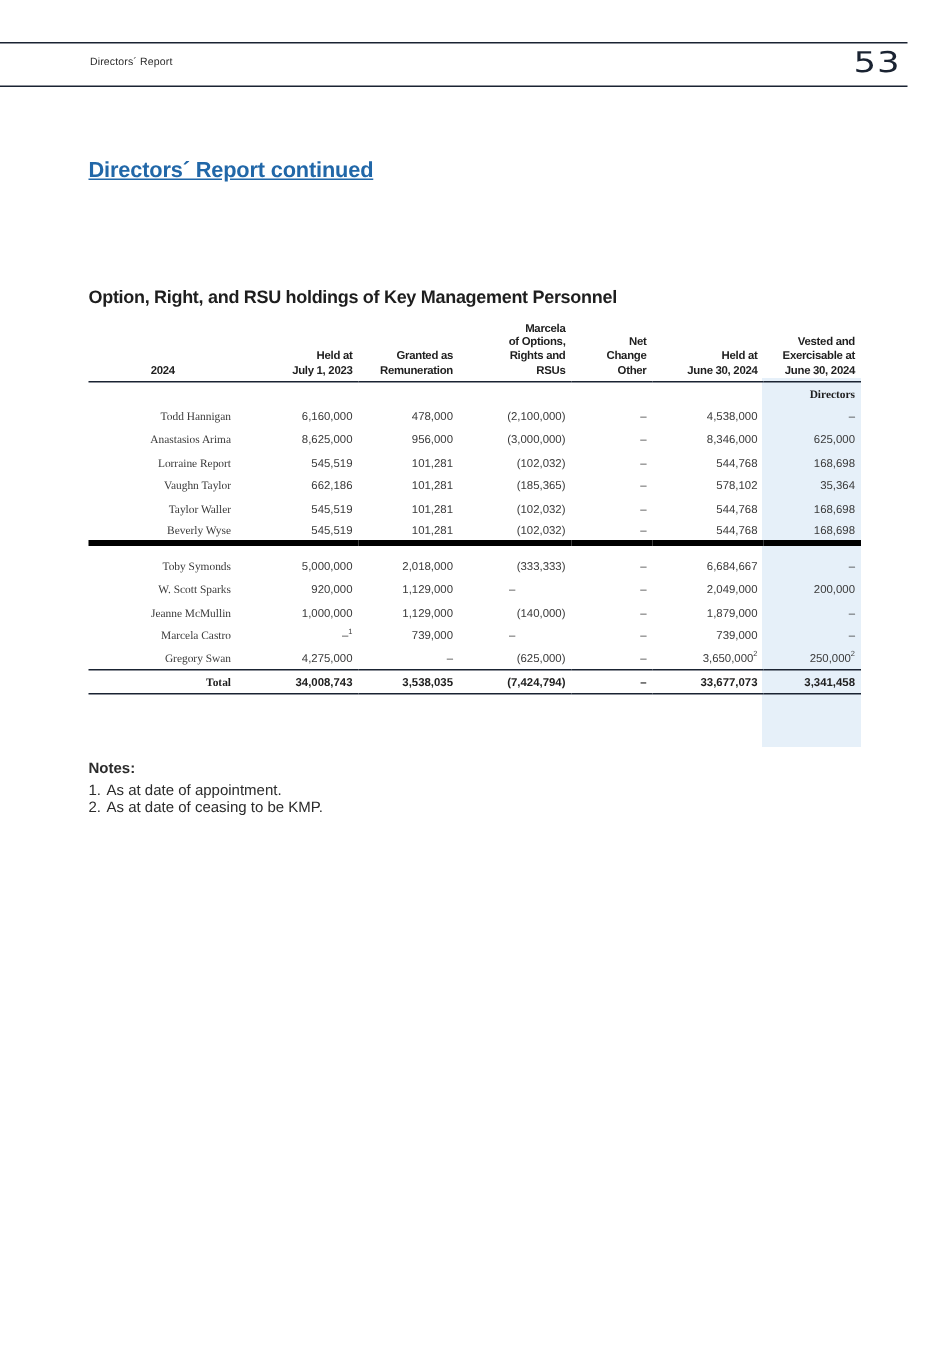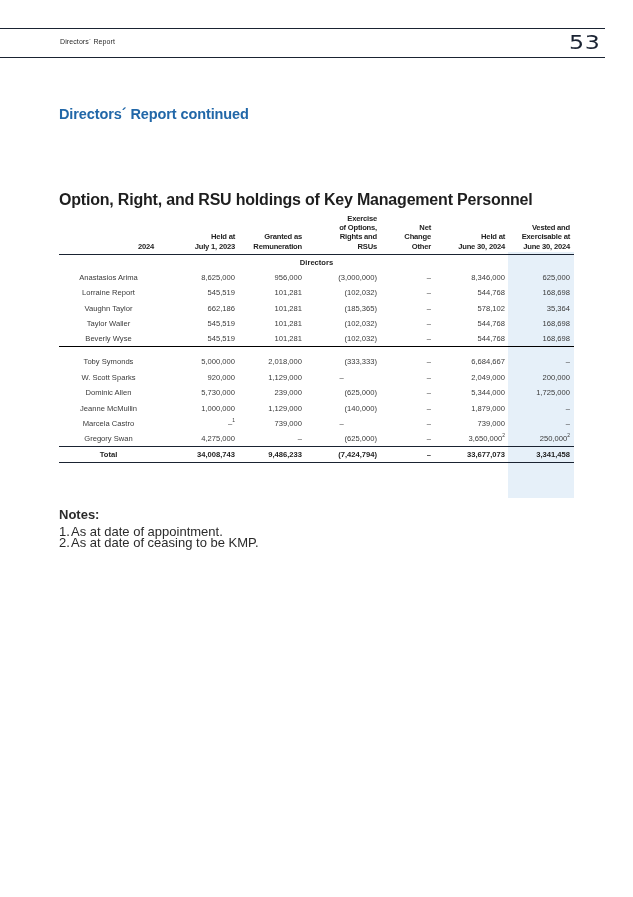--- a/index.html
+++ b/index.html
@@ -4,43 +4,43 @@
 <style>
   * { box-sizing: border-box; margin: 0; padding: 0; }
   html, body { width: 633px; height: 897px; background: #ffffff; overflow: hidden; }
   body { font-family: "Liberation Sans", "DejaVu Sans", sans-serif; color: #2b2b2b; position: relative; }
 
   .header-rule-top { position: absolute; left: 0; top: 28px; width: 605px; height: 1px; background: #1a2332; }
   .header-rule-bottom { position: absolute; left: 0; top: 57px; width: 605px; height: 1px; background: #1a2332; }
   .header-label { position: absolute; left: 60px; top: 38px; font-size: 7px; color: #2b2b2b; letter-spacing: 0.1px; }
   .page-number { position: absolute; left: 569px; top: 31px; font-size: 19px; color: #1a2332; font-family: "DejaVu Sans", sans-serif; letter-spacing: 0.5px; transform: scaleX(1.25); transform-origin: left top; }
 
-  .section-title { position: absolute; left: 59px; top: 106px; font-size: 14.5px; font-weight: bold; color: #2167a8; letter-spacing: -0.1px; }
-
-  .table-title { position: absolute; left: 59px; top: 191px; font-size: 16px; color: #1e1e1e; letter-spacing: -0.2px; text-align: center; }
+  .section-title { position: absolute; left: 59px; top: 106px; font-size: 14.5px; font-weight: bold; color: #2167a8; letter-spacing: -0.1px; text-decoration: underline; }
+
+  .table-title { position: absolute; left: 59px; top: 191px; font-size: 12px; color: #1e1e1e; letter-spacing: -0.2px; text-align: center; }
 
   .vested-band { position: absolute; left: 508px; top: 252px; width: 66px; height: 246px; background: #e6f0f9; }
 
   table.kmp { position: absolute; left: 59px; top: 214px; width: 515px; border-collapse: collapse; font-size: 7.6px; }
   table.kmp th { font-weight: bold; text-align: right; vertical-align: bottom; line-height: 9.2px; padding: 0 4px 3px 0; color: #1e1e1e; letter-spacing: -0.2px; }
-  table.kmp th.first { text-align: right; padding-left: 4px; }
+  table.kmp th.first { text-align: center; padding-left: 4px; }
   table.kmp thead tr { border-bottom: 1.4px solid #1a2332; }
   table.kmp td { text-align: right; padding: 0 4px 0 0; height: 15.5px; color: #3a3a3a; white-space: nowrap; }
-  table.kmp td.name { text-align: center; padding-left: 4px; }
+  table.kmp td.name { text-align: right; padding-left: 4px; font-family: Liberation Serif, serif; }
   table.kmp td.dash { text-align: center; }
   table.kmp tr.group td { font-weight: bold; color: #1e1e1e; height: 15px; padding-top: 1px; }
-  table.kmp tr.sep-bottom td { border-bottom: 1px solid #000000; }
+  table.kmp tr.sep-bottom td { border-bottom: 4px solid #000000; }
   table.kmp tr.spacer td { height: 7px; }
   table.kmp tr.total td { font-weight: bold; color: #1e1e1e; border-top: 1.4px solid #1a2332; border-bottom: 1.4px solid #1a2332; height: 16px; }
   table.kmp sup { font-size: 5px; vertical-align: super; line-height: 0; }
 
   col.c0 { width: 99px; } col.c1 { width: 81px; } col.c2 { width: 67px; } col.c3 { width: 75px; }
   col.c4 { width: 54px; } col.c5 { width: 74px; } col.c6 { width: 65px; }
 
-  .notes { position: absolute; left: 59px; top: 507px; font-size: 13px; color: #2b2b2b; }
+  .notes { position: absolute; left: 59px; top: 507px; font-size: 10px; color: #2b2b2b; }
   .notes-title { font-weight: bold; margin-bottom: 5px; }
   .note-item { display: flex; line-height: 10.5px; }
   .note-num { width: 12px; }
 </style>
 </head>
 <body>
 
 <div class="header-rule-top"></div>
 <div class="header-label">Directors´ Report</div>
 <div class="page-number">53</div>
@@ -60,31 +60,40 @@
       <col class="c3">
       <col class="c4">
       <col class="c5">
       <col class="c6">
   </colgroup>
   <thead>
     <tr>
       <th class="first"><span>2024</span></th>
       <th><span>Held at</span><br><span>July 1, 2023</span></th>
       <th><span>Granted as</span><br><span>Remuneration</span></th>
-      <th><span>Exercise</span><br><span>of Options,</span><br><span>Rights and</span><br><span>RSUs</span></th>
+      <th><span>Marcela</span><br><span>of Options,</span><br><span>Rights and</span><br><span>RSUs</span></th>
       <th><span>Net</span><br><span>Change</span><br><span>Other</span></th>
       <th><span>Held at</span><br><span>June 30, 2024</span></th>
       <th><span>Vested and</span><br><span>Exercisable at</span><br><span>June 30, 2024</span></th>
     </tr>
   </thead>
   <tbody>
     <tr class="group">
       <td class="name" colspan="7">Directors</td>
     </tr>
     <tr>
+      <td class="name">Todd Hannigan</td>
+      <td>6,160,000</td>
+      <td>478,000</td>
+      <td>(2,100,000)</td>
+      <td>–</td>
+      <td>4,538,000</td>
+      <td>–</td>
+    </tr>
+    <tr>
       <td class="name">Anastasios Arima</td>
       <td>8,625,000</td>
       <td>956,000</td>
       <td>(3,000,000)</td>
       <td>–</td>
       <td>8,346,000</td>
       <td>625,000</td>
     </tr>
     <tr>
       <td class="name">Lorraine Report</td>
@@ -137,29 +146,20 @@
     <tr>
       <td class="name">W. Scott Sparks</td>
       <td>920,000</td>
       <td>1,129,000</td>
       <td class="dash">–</td>
       <td>–</td>
       <td>2,049,000</td>
       <td>200,000</td>
     </tr>
     <tr>
-      <td class="name">Dominic Allen</td>
-      <td>5,730,000</td>
-      <td>239,000</td>
-      <td>(625,000)</td>
-      <td>–</td>
-      <td>5,344,000</td>
-      <td>1,725,000</td>
-    </tr>
-    <tr>
       <td class="name">Jeanne McMullin</td>
       <td>1,000,000</td>
       <td>1,129,000</td>
       <td>(140,000)</td>
       <td>–</td>
       <td>1,879,000</td>
       <td>–</td>
     </tr>
     <tr>
       <td class="name">Marcela Castro</td>
@@ -175,21 +175,21 @@
       <td>4,275,000</td>
       <td>–</td>
       <td>(625,000)</td>
       <td>–</td>
       <td><span>3,650,000</span><sup>2</sup></td>
       <td><span>250,000</span><sup>2</sup></td>
     </tr>
     <tr class="total">
       <td class="name">Total</td>
       <td>34,008,743</td>
-      <td>9,486,233</td>
+      <td>3,538,035</td>
       <td>(7,424,794)</td>
       <td>–</td>
       <td>33,677,073</td>
       <td>3,341,458</td>
     </tr>
   </tbody>
 </table>
 
 <div class="notes">
   <div class="notes-title">Notes:</div>

